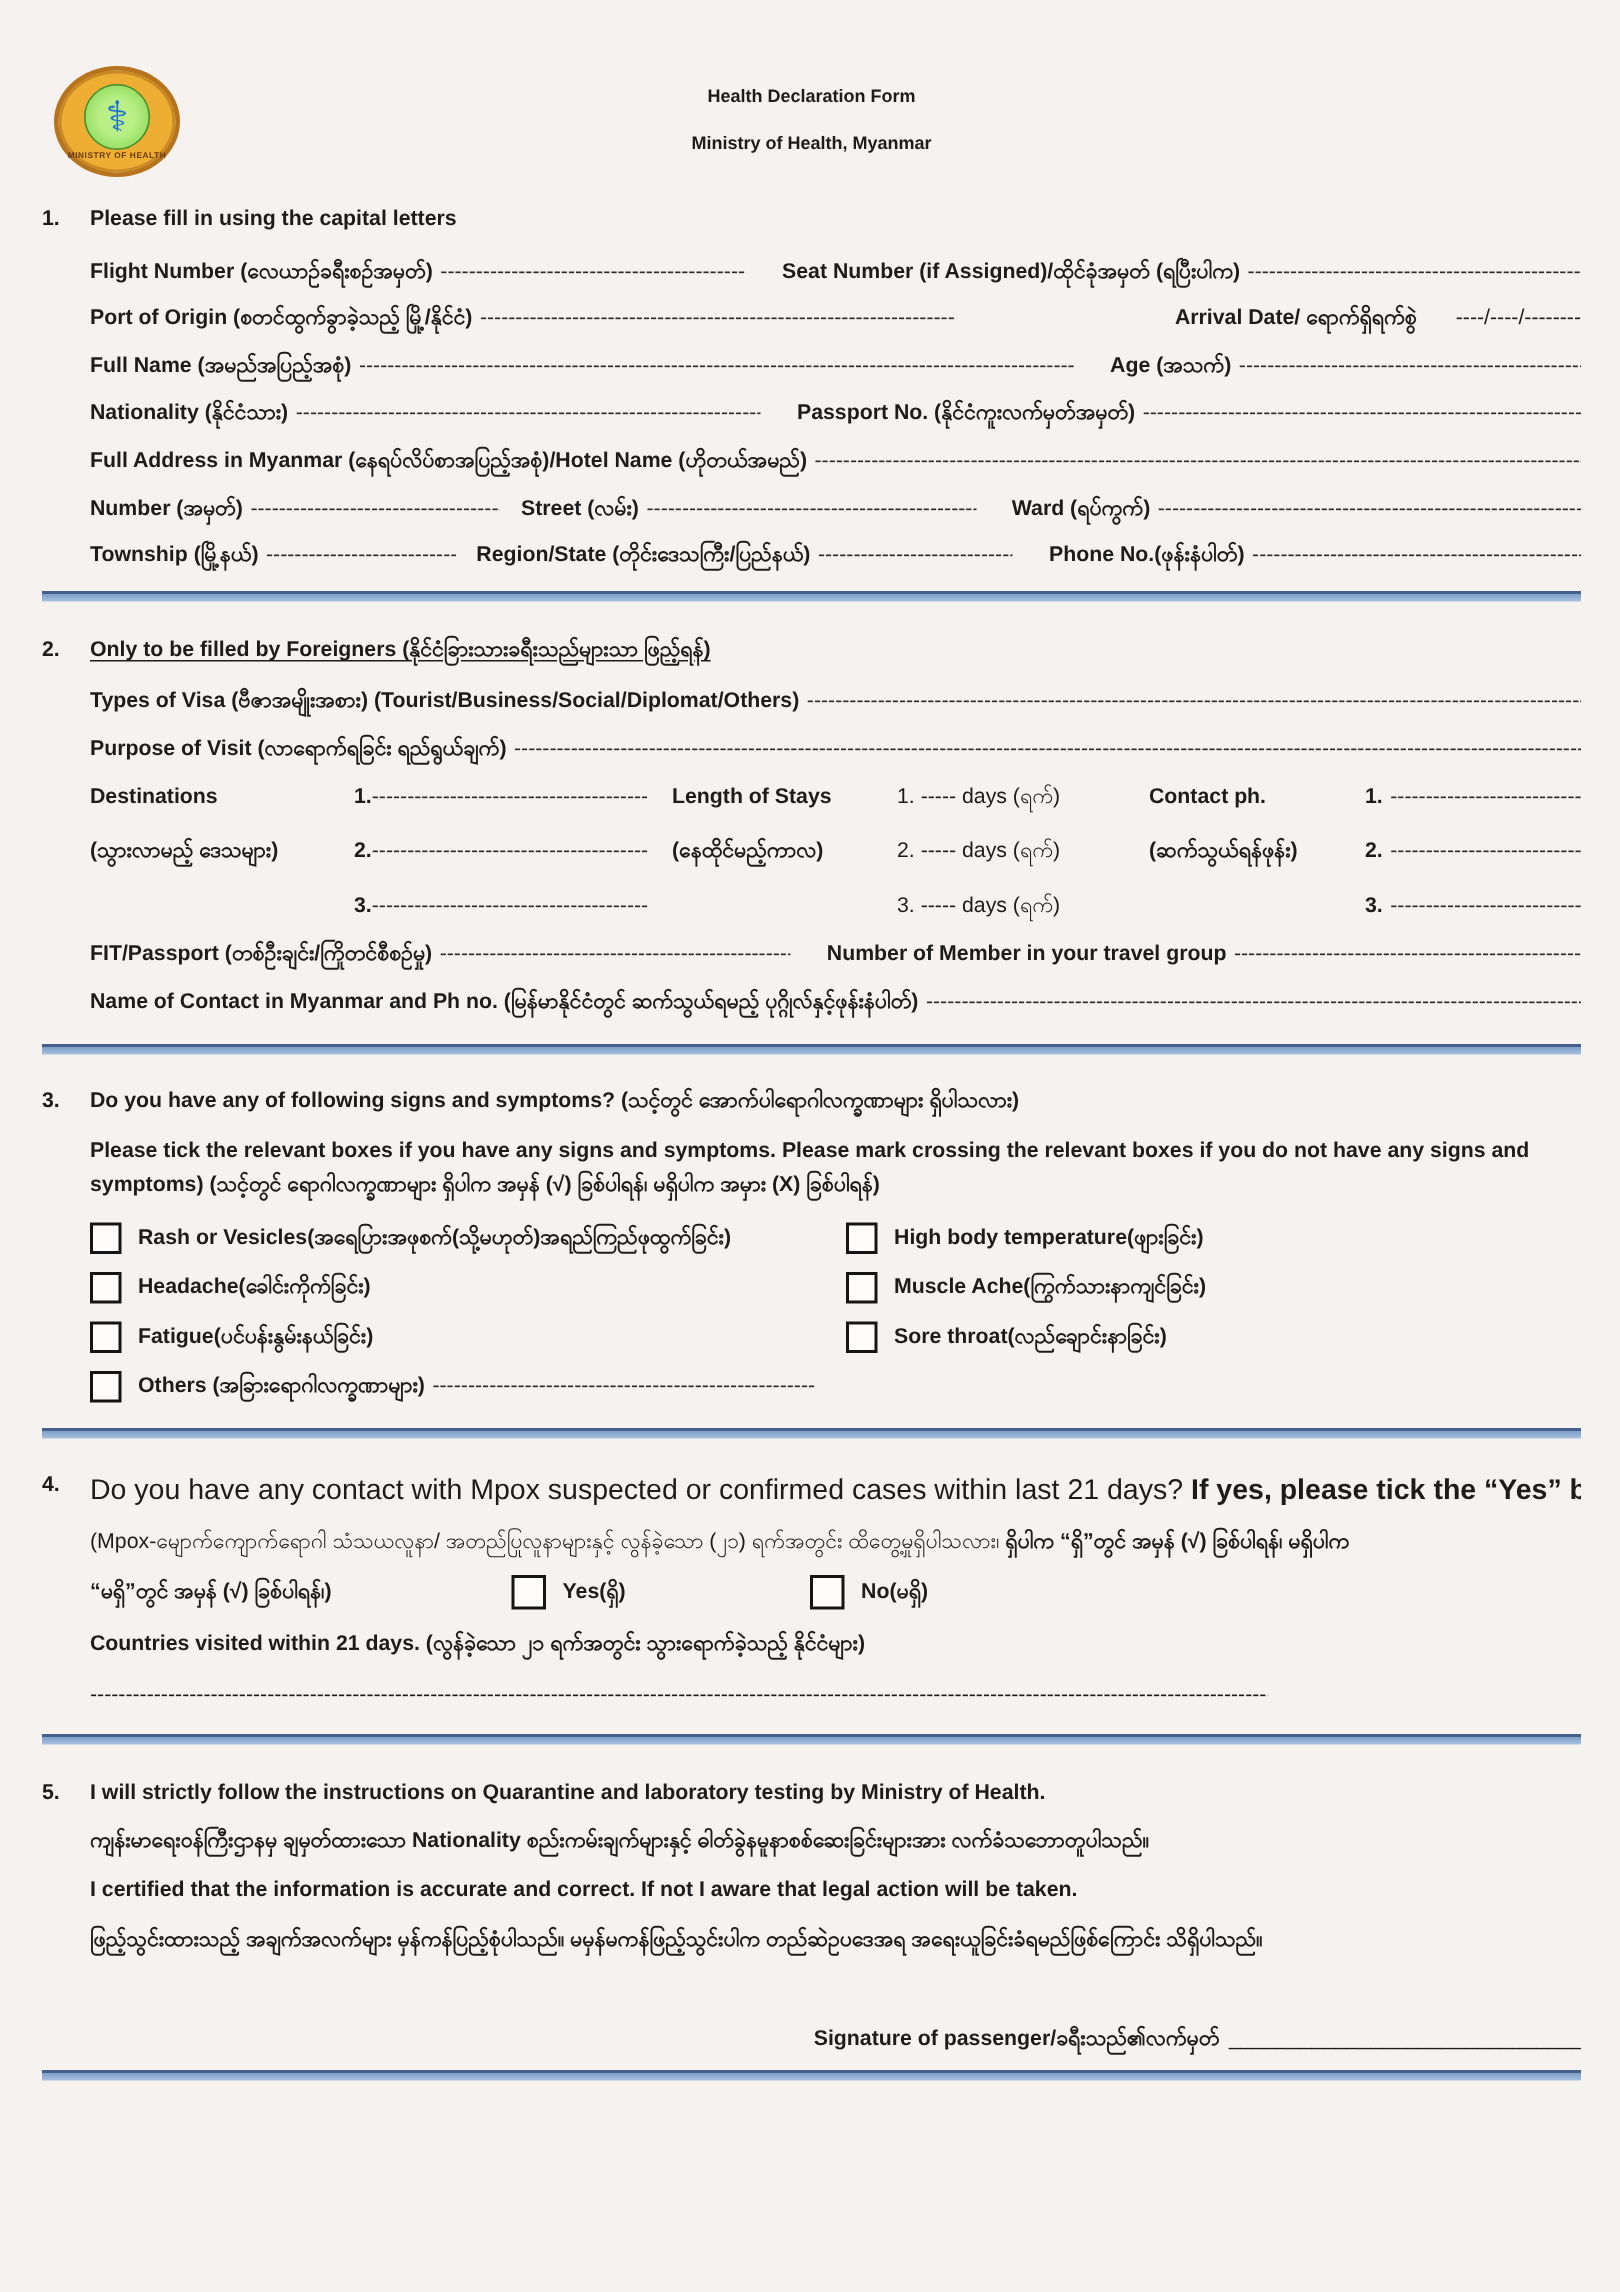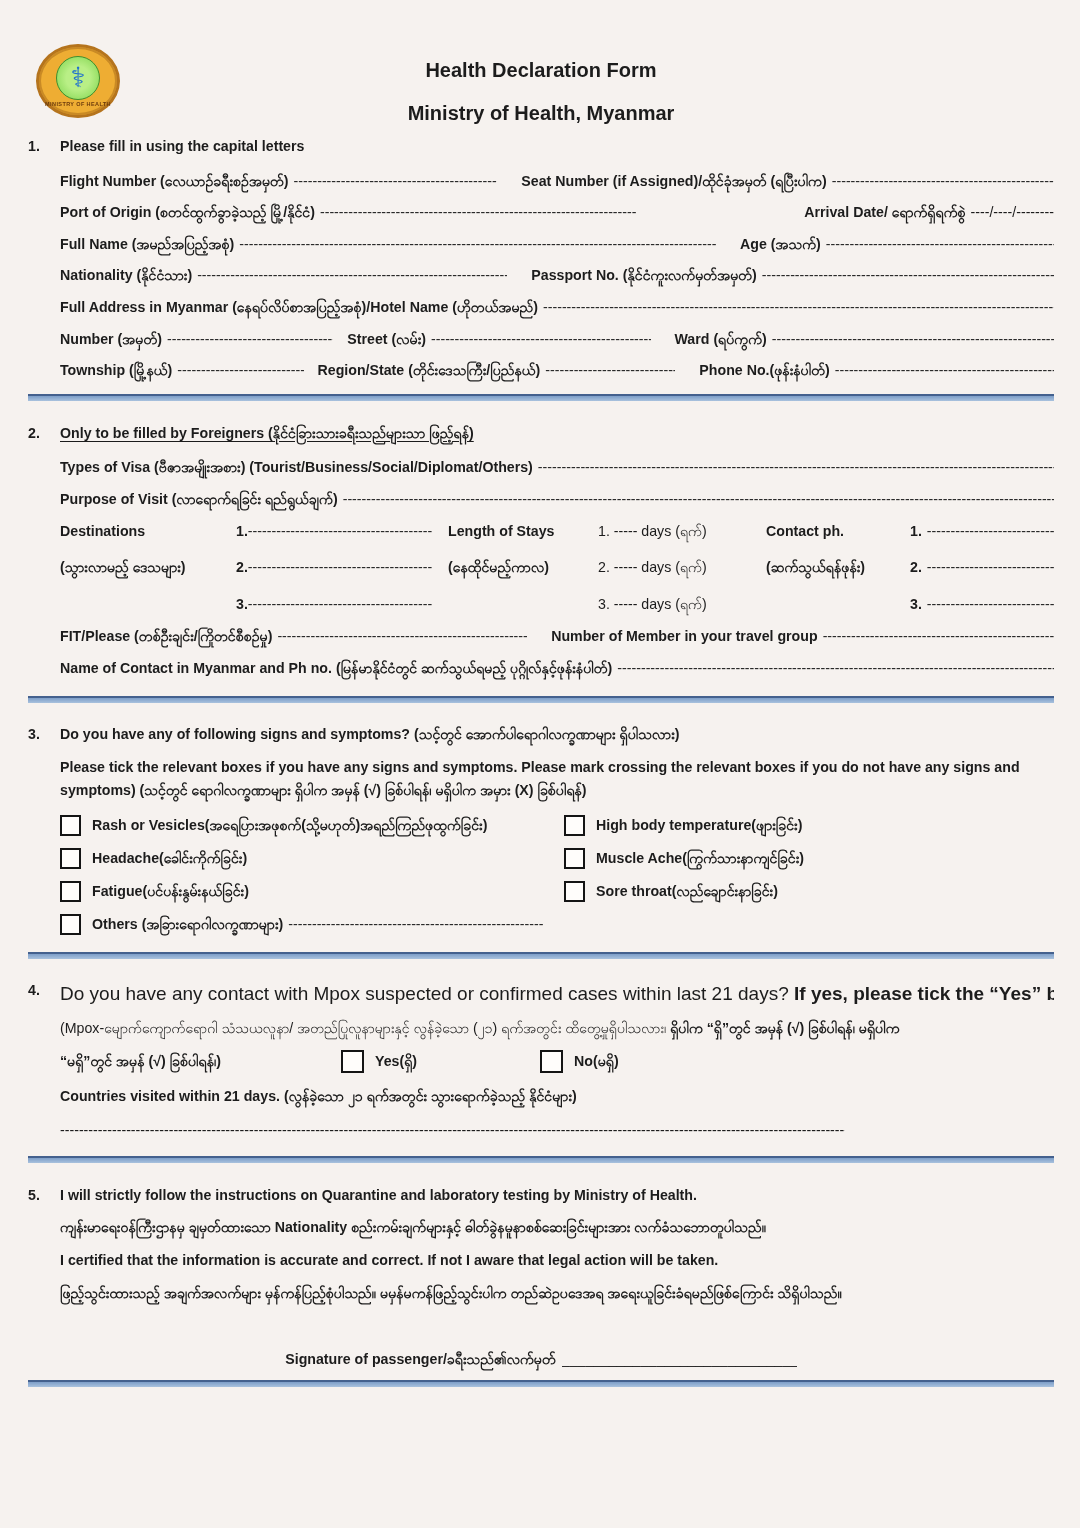--- a/index.html
+++ b/index.html
@@ -16,21 +16,21 @@
     background:radial-gradient(circle at 50% 46%,#f9eec0 0 14%,#eead33 15% 74%,#d88f24 75% 100%);
     border:3px solid #b5741d;box-shadow:inset 0 0 0 2px #c98a25;}
   .logo-inner{position:absolute;left:50%;top:46%;transform:translate(-50%,-50%);
     width:42px;height:42px;border-radius:50%;
     background:radial-gradient(circle,#b9ef86 0 40%,#7bd24a 100%);
     border:1.5px solid #3d8f2e;display:flex;align-items:center;justify-content:center;}
   .logo-symbol{font-size:28px;line-height:1;color:#1f6fd0;font-weight:700;}
   .logo-ringtext{position:absolute;left:0;right:0;bottom:6px;text-align:center;
     font-size:5.5px;font-weight:700;color:#6b3a0c;letter-spacing:.4px;white-space:nowrap;}
   .titles{text-align:center;padding-top:14px;}
-  .title{font-weight:700;font-size:20px;margin-bottom:14px;}
+  .title{font-weight:700;font-size:12px;margin-bottom:14px;}
   
   .sec{display:flex;gap:9px;margin:0;}
   .secno{width:23px;flex:none;font-weight:700;}
   .secbody{flex:1;min-width:0;}
   .sec-title{font-weight:700;margin-bottom:14px;}
   .sec-title.u{text-decoration:underline;text-underline-offset:3px;}
   .row{display:flex;align-items:baseline;margin-bottom:11px;min-width:0;}
   .grp{display:flex;align-items:baseline;min-width:0;}
   .lbl{white-space:nowrap;font-weight:600;}
   .fill{flex:1;min-width:14px;overflow:hidden;white-space:nowrap;font-weight:400;color:#2a2a2a;margin-left:5px;}
@@ -54,21 +54,21 @@
   
   .s4q{font-size:19px;margin-bottom:11px;white-space:nowrap;overflow:hidden;}
   .s4q .b, .b{font-weight:700;}
   .mmline{margin-bottom:11px;}
   .yesno{display:flex;align-items:center;margin-bottom:13px;}
   .yesno .opt{display:flex;align-items:center;font-weight:600;}
   .dashline{width:79%;overflow:hidden;white-space:nowrap;font-weight:400;margin-top:14px;}
   
   .para{margin-bottom:12px;font-weight:600;}
   
-  .sigrow{display:flex;justify-content:center;align-items:baseline;margin-top:46px;}
+  .sigrow{display:flex;justify-content:flex-end;align-items:baseline;margin-top:46px;}
   .sig-fill{width:235px;overflow:hidden;white-space:nowrap;flex:none;margin-left:6px;}
 </style>
 </head>
 <body>
 
 <div class="page">
 
   <div class="header">
     <div class="logo">
       <div class="logo-inner">
@@ -97,21 +97,21 @@
           <span class="lbl">Seat Number (if Assigned)/ထိုင်ခုံအမှတ် (ရပြီးပါက)</span>
           <span class="fill">------------------------------------------------------------------------------------------------------------------------------------------------------------------------------------------------------------------------</span>
         </div>
       </div>
 
       <div class="row">
         <div class="grp" style="width:58%;">
           <span class="lbl">Port of Origin (စတင်ထွက်ခွာခဲ့သည့် မြို့/နိုင်ငံ)</span>
           <span class="fill">------------------------------------------------------------------------------------------------------------------------------------------------------------------------------------------------------------------------</span>
         </div>
-        <div class="grp" style="margin-left:auto;">
+        <div class="grp" style="margin-left:auto;gap:21px;">
           <span class="lbl">Arrival Date/ ရောက်ရှိရက်စွဲ</span>
           <span class="lbl" style="font-weight:400;margin-left:5px;">----/----/--------</span>
         </div>
       </div>
 
       <div class="row">
         <div class="grp" style="width:66%;">
           <span class="lbl">Full Name (အမည်အပြည့်အစုံ)</span>
           <span class="fill">------------------------------------------------------------------------------------------------------------------------------------------------------------------------------------------------------------------------</span>
         </div>
@@ -239,21 +239,21 @@
         <div class="cell">3. ----- days (ရက်)</div>
         <div class="cell"></div>
         <div class="cell">
             <span class="num">3.</span>
             <span class="fill">------------------------------------------------------------------------------------------------------------------------------------------------------------------------------------------------------------------------</span>
           </div>
       </div>
 
       <div class="row">
         <div class="grp" style="width:47%;">
-          <span class="lbl">FIT/Please (တစ်ဦးချင်း/ကြိုတင်စီစဉ်မှု)</span>
+          <span class="lbl">FIT/Passport (တစ်ဦးချင်း/ကြိုတင်စီစဉ်မှု)</span>
           <span class="fill">------------------------------------------------------------------------------------------------------------------------------------------------------------------------------------------------------------------------</span>
         </div>
         <span class="sp24"></span>
         <div class="grp" style="flex:1;">
           <span class="lbl">Number of Member in your travel group</span>
           <span class="fill">------------------------------------------------------------------------------------------------------------------------------------------------------------------------------------------------------------------------</span>
         </div>
       </div>
 
       <div class="row" style="margin-bottom:0;">

